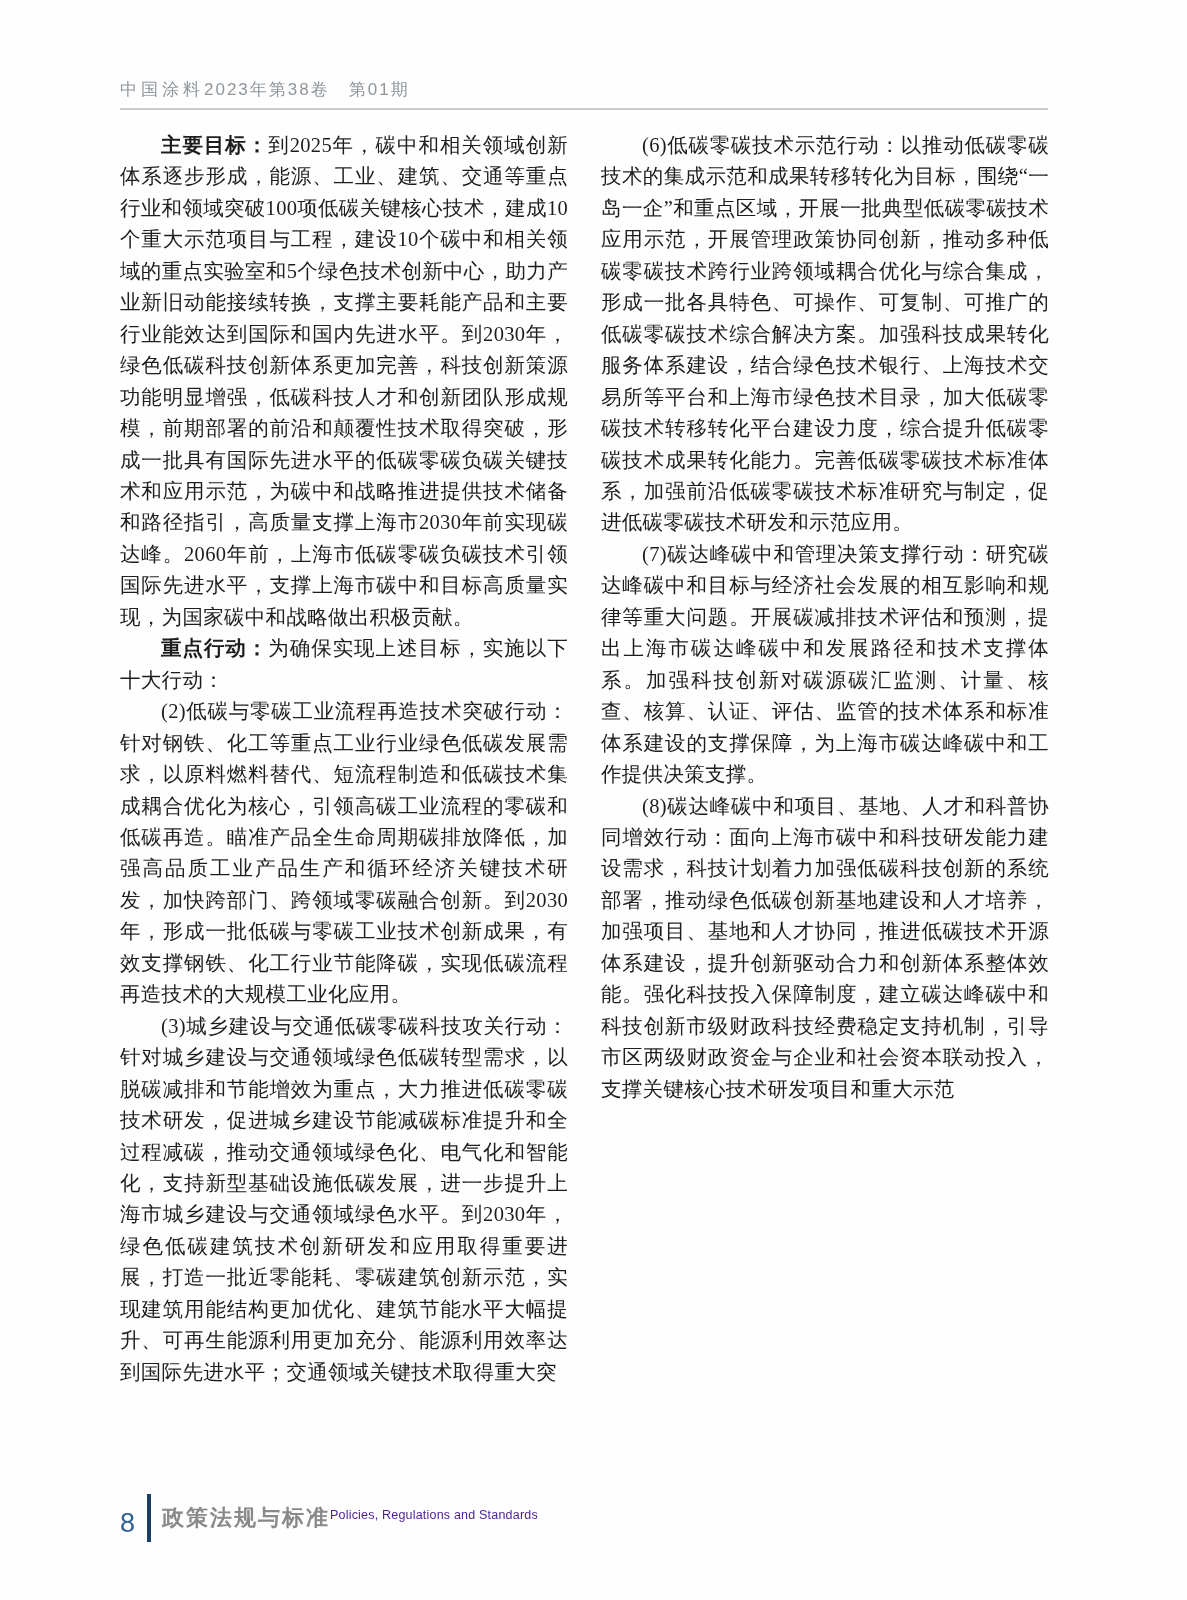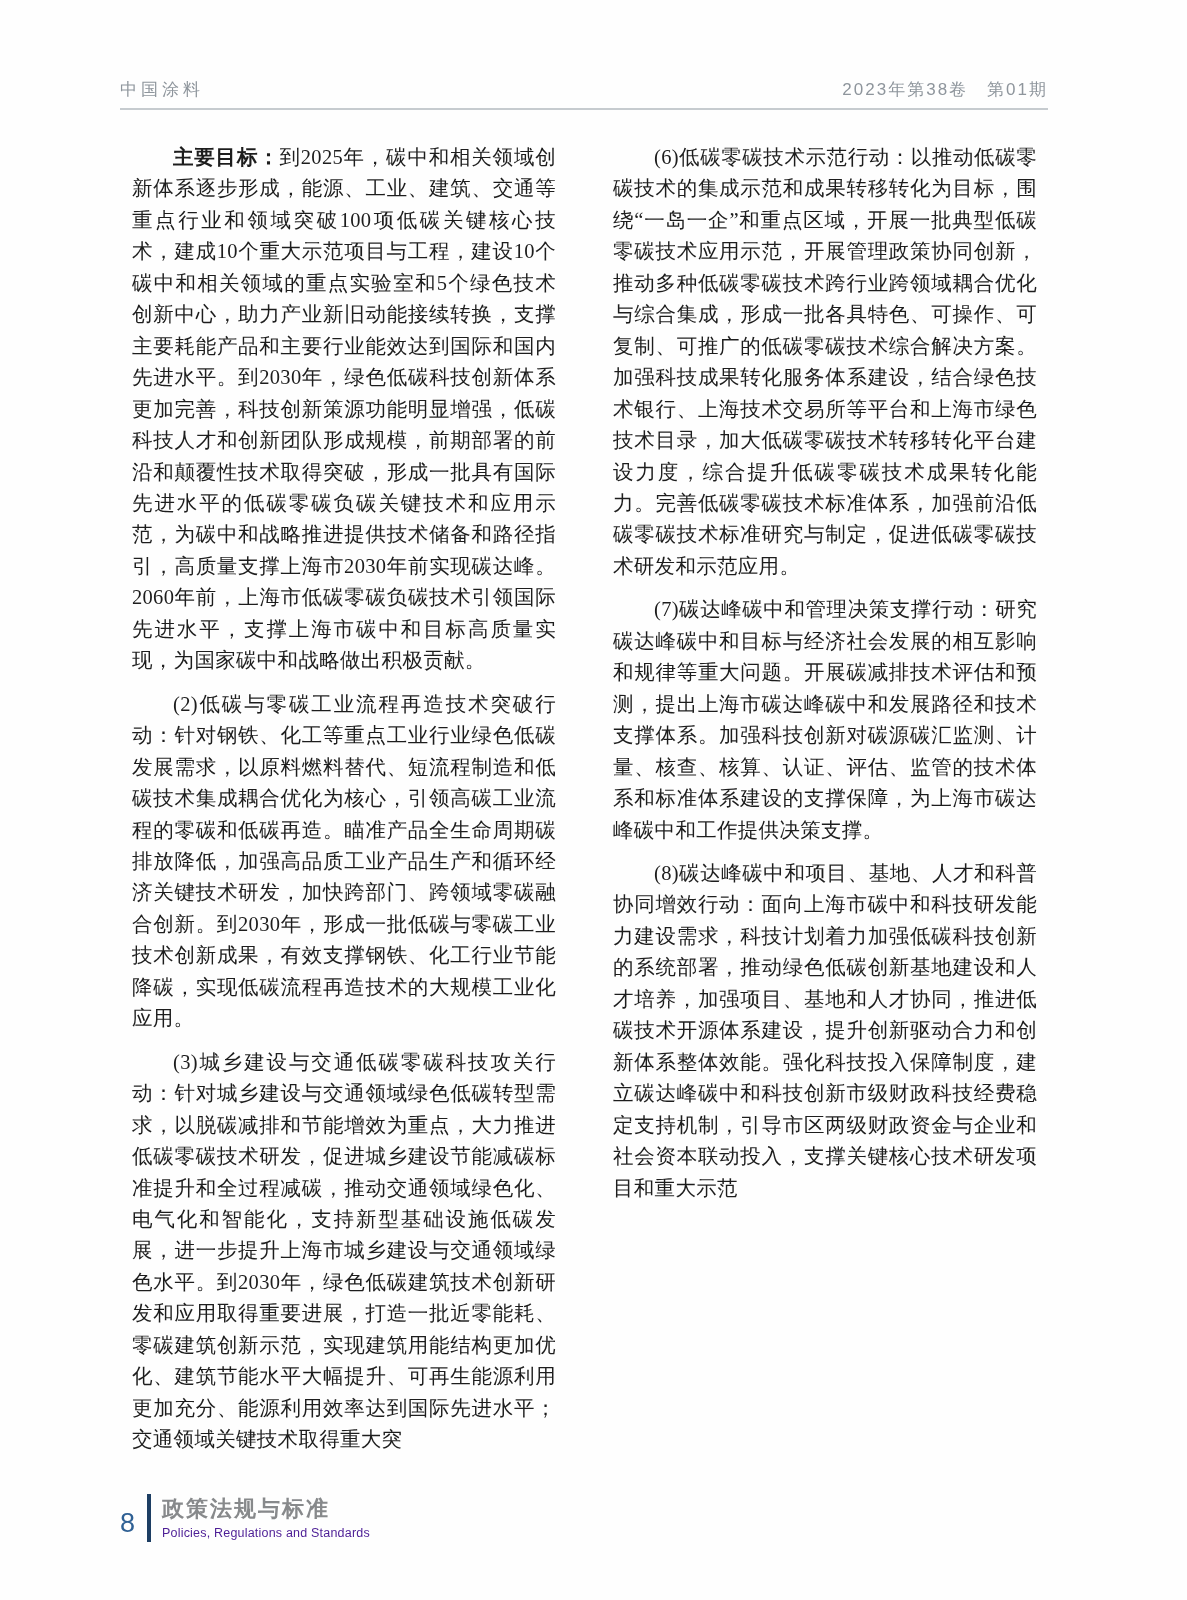--- a/index.html
+++ b/index.html
@@ -6,21 +6,21 @@
   .page{
     position:relative;
     width:1187px;height:1600px;
     background:#fefefe;
     overflow:hidden;
     font-family:"Liberation Serif","DejaVu Serif",serif;
   }
   
   .header{
     position:absolute;left:120px;top:78px;width:928px;
-    display:flex;justify-content:space-between;align-items:flex-end;
+    display:flex;align-items:flex-end;
     padding-bottom:7px;
     border-bottom:2px solid #c6cbcf;
     font-family:"Liberation Sans","DejaVu Sans",sans-serif;
     color:#8e959c;
     font-size:17px;
   }
   .journal-name{letter-spacing:4px;}
   .issue-info{letter-spacing:2px;}
   
   .content{
@@ -28,38 +28,38 @@
     display:flex;gap:33px;
   }
   .col{
     width:448px;
     font-size:20.5px;
     line-height:31.45px;
     text-align:justify;
     color:#1d1d1d;
     letter-spacing:0.3px;
   }
-  .col p{margin:12px;text-indent:2em;}
+  .col p{margin:0;text-indent:2em;}
   .col p.no-indent{text-indent:0;}
   .lead{font-weight:bold;}
   
   .footer{
     position:absolute;left:120px;top:1494px;
     display:flex;align-items:center;
     font-family:"Liberation Sans","DejaVu Sans",sans-serif;
   }
   .page-num{
     color:#2f6094;font-size:27px;line-height:1;
     margin-right:12px;margin-top:10px;
   }
   .bar{
     width:4px;height:48px;background:#1d3e63;
     margin-right:11px;flex:0 0 auto;
   }
-  .section{display:flex;flex-direction:column;justify-content:center;}
+  .section{display:flex;flex-direction:row;justify-content:center;}
   .sec-zh{
     font-size:22px;font-weight:bold;color:#87898b;
     letter-spacing:2px;line-height:1.2;
   }
   .sec-en{
     font-size:12.5px;color:#4c1d95;margin-top:3px;letter-spacing:0.2px;
   }
 </style>
 </head>
 <body>
@@ -67,20 +67,21 @@
 <div class="page">
 
   <div class="header">
     <span class="journal-name">中国涂料</span>
     <span class="issue-info">2023年第38卷　第01期</span>
   </div>
 
   <div class="content">
     <div class="col">
       <p><b class="lead">主要目标：</b><span>到2025年，碳中和相关领域创新体系逐步形成，能源、工业、建筑、交通等重点行业和领域突破100项低碳关键核心技术，建成10个重大示范项目与工程，建设10个碳中和相关领域的重点实验室和5个绿色技术创新中心，助力产业新旧动能接续转换，支撑主要耗能产品和主要行业能效达到国际和国内先进水平。到2030年，绿色低碳科技创新体系更加完善，科技创新策源功能明显增强，低碳科技人才和创新团队形成规模，前期部署的前沿和颠覆性技术取得突破，形成一批具有国际先进水平的低碳零碳负碳关键技术和应用示范，为碳中和战略推进提供技术储备和路径指引，高质量支撑上海市2030年前实现碳达峰。2060年前，上海市低碳零碳负碳技术引领国际先进水平，支撑上海市碳中和目标高质量实现，为国家碳中和战略做出积极贡献。</span></p>
+      <p><b class="lead">重点行动：</b><span>为确保实现上述目标，实施以下十大行动：</span></p>
       <p><span>(2)低碳与零碳工业流程再造技术突破行动：针对钢铁、化工等重点工业行业绿色低碳发展需求，以原料燃料替代、短流程制造和低碳技术集成耦合优化为核心，引领高碳工业流程的零碳和低碳再造。瞄准产品全生命周期碳排放降低，加强高品质工业产品生产和循环经济关键技术研发，加快跨部门、跨领域零碳融合创新。到2030年，形成一批低碳与零碳工业技术创新成果，有效支撑钢铁、化工行业节能降碳，实现低碳流程再造技术的大规模工业化应用。</span></p>
       <p><span>(3)城乡建设与交通低碳零碳科技攻关行动：针对城乡建设与交通领域绿色低碳转型需求，以脱碳减排和节能增效为重点，大力推进低碳零碳技术研发，促进城乡建设节能减碳标准提升和全过程减碳，推动交通领域绿色化、电气化和智能化，支持新型基础设施低碳发展，进一步提升上海市城乡建设与交通领域绿色水平。到2030年，绿色低碳建筑技术创新研发和应用取得重要进展，打造一批近零能耗、零碳建筑创新示范，实现建筑用能结构更加优化、建筑节能水平大幅提升、可再生能源利用更加充分、能源利用效率达到国际先进水平；交通领域关键技术取得重大突</span></p>
     </div>
     <div class="col">
       <p><span>(6)低碳零碳技术示范行动：以推动低碳零碳技术的集成示范和成果转移转化为目标，围绕“一岛一企”和重点区域，开展一批典型低碳零碳技术应用示范，开展管理政策协同创新，推动多种低碳零碳技术跨行业跨领域耦合优化与综合集成，形成一批各具特色、可操作、可复制、可推广的低碳零碳技术综合解决方案。加强科技成果转化服务体系建设，结合绿色技术银行、上海技术交易所等平台和上海市绿色技术目录，加大低碳零碳技术转移转化平台建设力度，综合提升低碳零碳技术成果转化能力。完善低碳零碳技术标准体系，加强前沿低碳零碳技术标准研究与制定，促进低碳零碳技术研发和示范应用。</span></p>
       <p><span>(7)碳达峰碳中和管理决策支撑行动：研究碳达峰碳中和目标与经济社会发展的相互影响和规律等重大问题。开展碳减排技术评估和预测，提出上海市碳达峰碳中和发展路径和技术支撑体系。加强科技创新对碳源碳汇监测、计量、核查、核算、认证、评估、监管的技术体系和标准体系建设的支撑保障，为上海市碳达峰碳中和工作提供决策支撑。</span></p>
       <p><span>(8)碳达峰碳中和项目、基地、人才和科普协同增效行动：面向上海市碳中和科技研发能力建设需求，科技计划着力加强低碳科技创新的系统部署，推动绿色低碳创新基地建设和人才培养，加强项目、基地和人才协同，推进低碳技术开源体系建设，提升创新驱动合力和创新体系整体效能。强化科技投入保障制度，建立碳达峰碳中和科技创新市级财政科技经费稳定支持机制，引导市区两级财政资金与企业和社会资本联动投入，支撑关键核心技术研发项目和重大示范</span></p>
     </div>
   </div>
 

